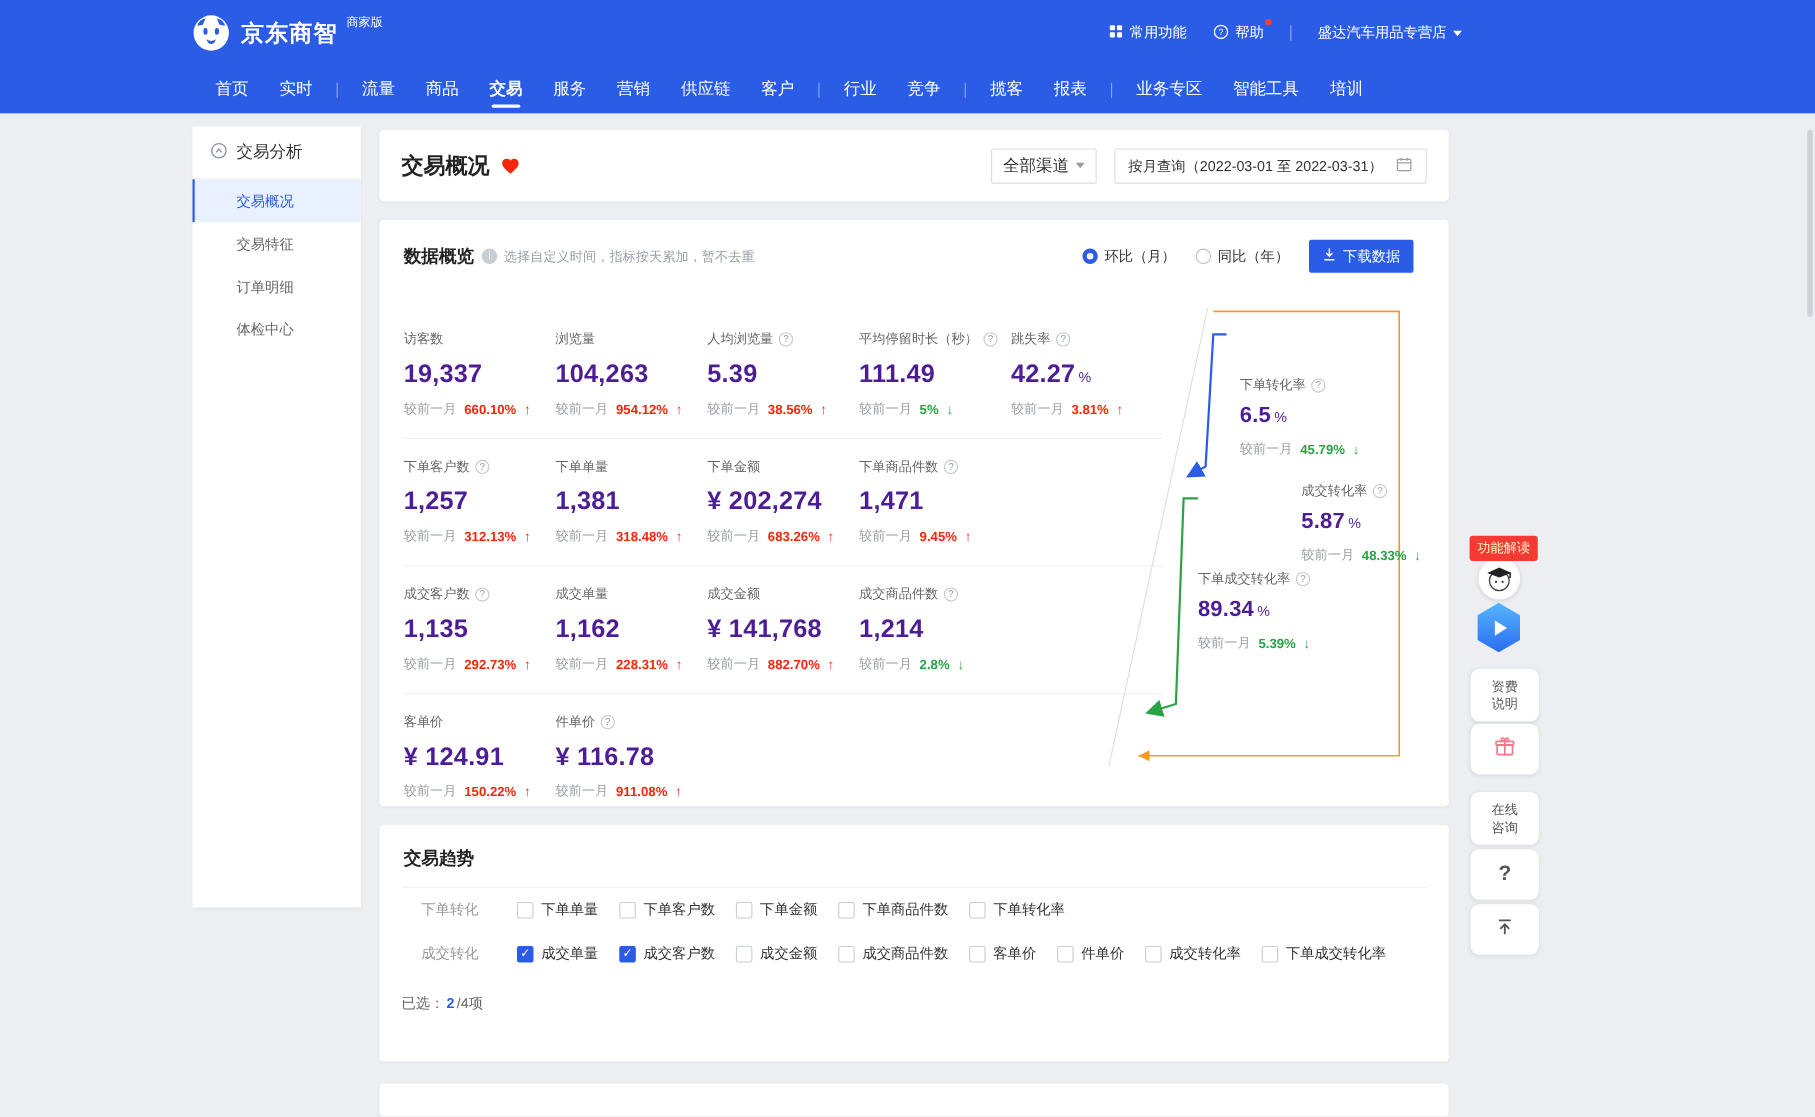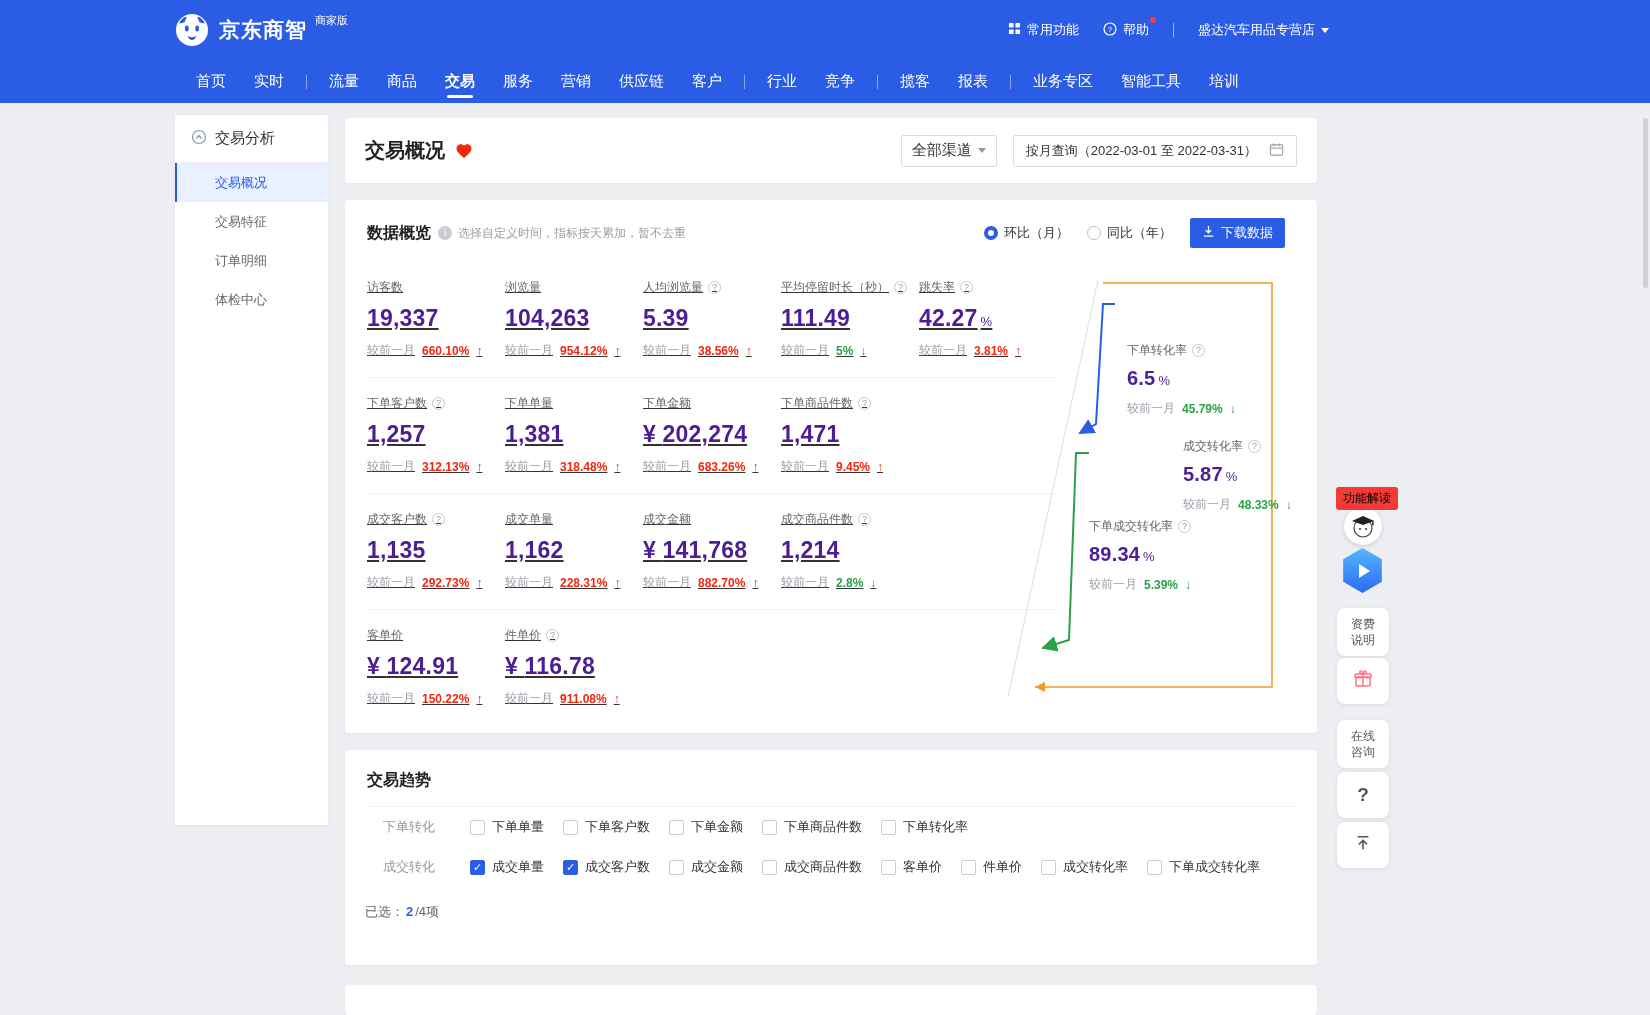--- a/index.html
+++ b/index.html
@@ -48,21 +48,21 @@
   .ov-header{display:flex;align-items:center;padding:18px 32px 0 22px;}
   .ov-title{font-size:16px;font-weight:700;color:#222;}
   .info-icon{width:14px;height:14px;border-radius:50%;background:#c9cdd4;color:#fff;font-size:10px;line-height:14px;text-align:center;margin-left:7px;font-style:normal;}
   .ov-hint{font-size:12px;color:#9aa0a8;margin-left:6px;}
   .ov-right{margin-left:auto;display:flex;align-items:center;gap:18px;}
   .radio{display:flex;align-items:center;gap:6px;font-size:13px;color:#333;cursor:pointer;}
   .radio-dot{width:14px;height:14px;border-radius:50%;border:1px solid #bcc1c9;background:#fff;}
   .radio-dot.checked{border:4px solid #2b5ce5;}
   .btn-download{height:30px;background:#2b5ce5;color:#fff;font-size:13px;border-radius:2px;display:flex;align-items:center;gap:6px;padding:0 12px;cursor:pointer;border:none;}
 
-  .metrics-grid{position:absolute;left:22px;top:62px;width:690px;text-decoration:underline;}
+  .metrics-grid{position:absolute;left:22px;top:83px;width:690px;}
   .metric-row{display:flex;border-bottom:1px solid #f0f1f4;padding:17px 0 18px;}
   .metric-row:last-child{border-bottom:none;}
   .metric{width:138px;}
   .m-label{font-size:12px;color:#666;display:flex;align-items:center;gap:5px;}
   .help-icon{width:13px;height:13px;border-radius:50%;border:1px solid #c3c7cd;color:#9aa0a8;font-size:9px;line-height:11px;text-align:center;display:inline-block;cursor:pointer;flex:none;}
   .m-value{font-size:23px;font-weight:600;color:#4c1d95;margin-top:9px;letter-spacing:.2px;}
   .m-suffix{font-size:13px;font-weight:400;margin-left:3px;}
   .m-compare{margin-top:10px;font-size:12px;color:#9aa0a8;display:flex;gap:7px;align-items:center;}
   .cmp-val{font-weight:600;}
   .cmp-val.up,.arrow.up{color:#f2270c;}
@@ -85,25 +85,25 @@
   .tg-options{display:flex;gap:19px;align-items:center;flex-wrap:nowrap;}
   .checkbox-item{display:flex;align-items:center;gap:7px;font-size:13px;color:#333;cursor:pointer;white-space:nowrap;}
   .cb{width:15px;height:15px;border:1px solid #c8ccd4;border-radius:2px;background:#fff;font-size:11px;line-height:13px;text-align:center;color:transparent;flex:none;}
   .cb.checked{background:#2b5ce5;border-color:#2b5ce5;color:#fff;}
   .trend-selected{padding:16px 0 0 20px;font-size:13px;color:#666;}
   .trend-selected .sel-count{color:#2b5ce5;font-weight:600;margin:0 2px;}
 
   .next-card{left:345px;top:985px;width:972px;height:30px;}
 
   
-  .float-badge{position:absolute;left:1336px;top:487px;background:#f53a35;color:#000000;font-size:12px;padding:3px 7px;border-radius:3px;cursor:pointer;z-index:5;}
+  .float-badge{position:absolute;left:1336px;top:487px;background:#f53a35;color:#fef9c3;font-size:12px;padding:3px 7px;border-radius:3px;cursor:pointer;z-index:5;}
   .mascot{position:absolute;left:1344px;top:507px;width:38px;height:38px;border-radius:50%;background:#fff;box-shadow:0 1px 4px rgba(31,45,61,.18);display:flex;align-items:center;justify-content:center;cursor:pointer;}
   .play-hex{position:absolute;left:1341px;top:548px;width:43px;height:45px;background:linear-gradient(180deg,#57b6ff,#2b6cf0);clip-path:polygon(50% 0,95% 25%,95% 75%,50% 100%,5% 75%,5% 25%);display:flex;align-items:center;justify-content:center;cursor:pointer;}
   .play-tri{width:0;height:0;border-top:7px solid transparent;border-bottom:7px solid transparent;border-left:11px solid #fff;margin-left:3px;}
-  .float-card{position:absolute;left:1337px;width:52px;background:#fff;border-radius:8px;box-shadow:0 1px 4px rgba(31,45,61,.10);display:flex;flex-direction:column;align-items:center;justify-content:center;font-size:12px;color:#555;line-height:16px;cursor:pointer;text-align:center;}
+  .float-card{position:absolute;left:1337px;width:62px;background:#fff;border-radius:8px;box-shadow:0 1px 4px rgba(31,45,61,.10);display:flex;flex-direction:column;align-items:center;justify-content:center;font-size:12px;color:#555;line-height:16px;cursor:pointer;text-align:center;}
   #fc-fee{top:608px;height:48px;}
   #fc-gift{top:658px;height:46px;}
   #fc-consult{top:720px;height:48px;}
   #fc-question{top:772px;height:46px;font-size:19px;font-weight:700;color:#555;}
   #fc-top{top:822px;height:46px;}
 
   .scroll-thumb{position:absolute;right:2px;top:118px;width:5px;height:170px;background:#ced1d8;border-radius:3px;cursor:pointer;}
 </style>
 </head>
 <body>

